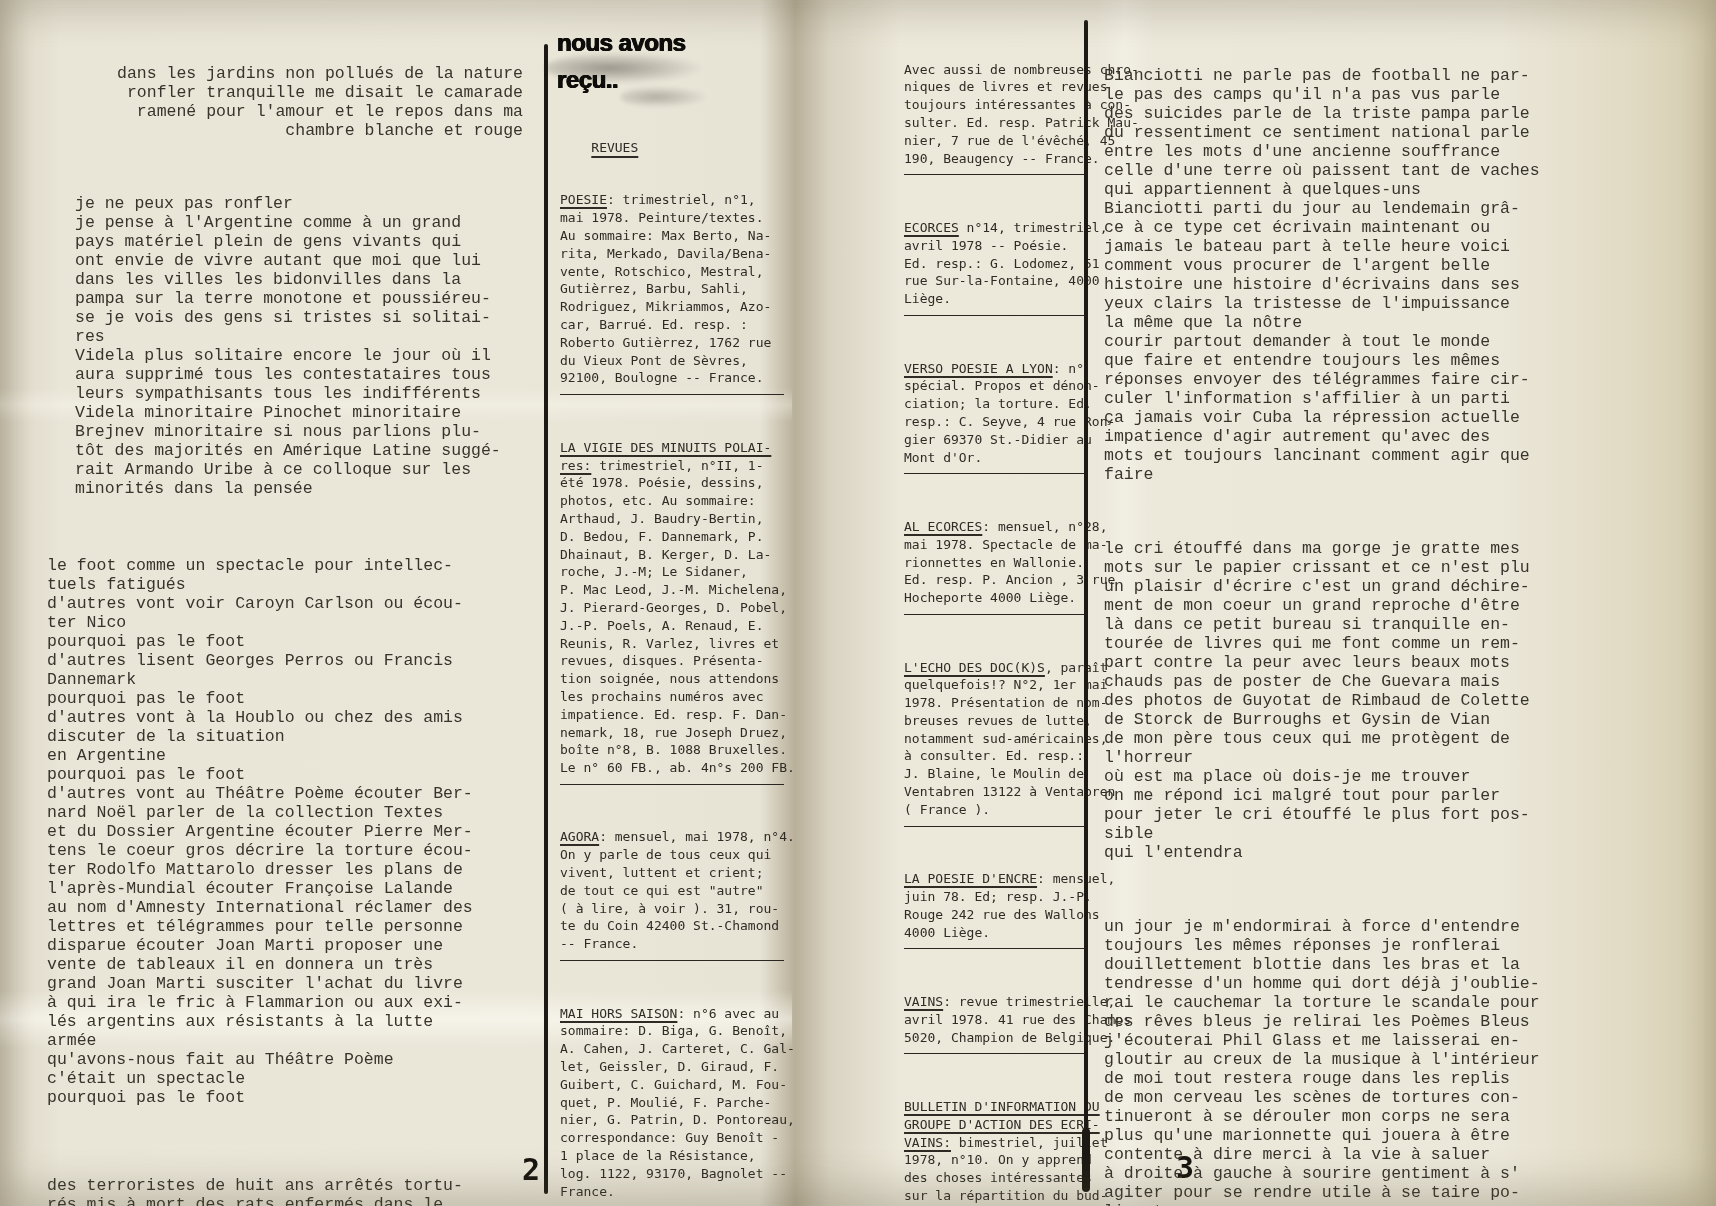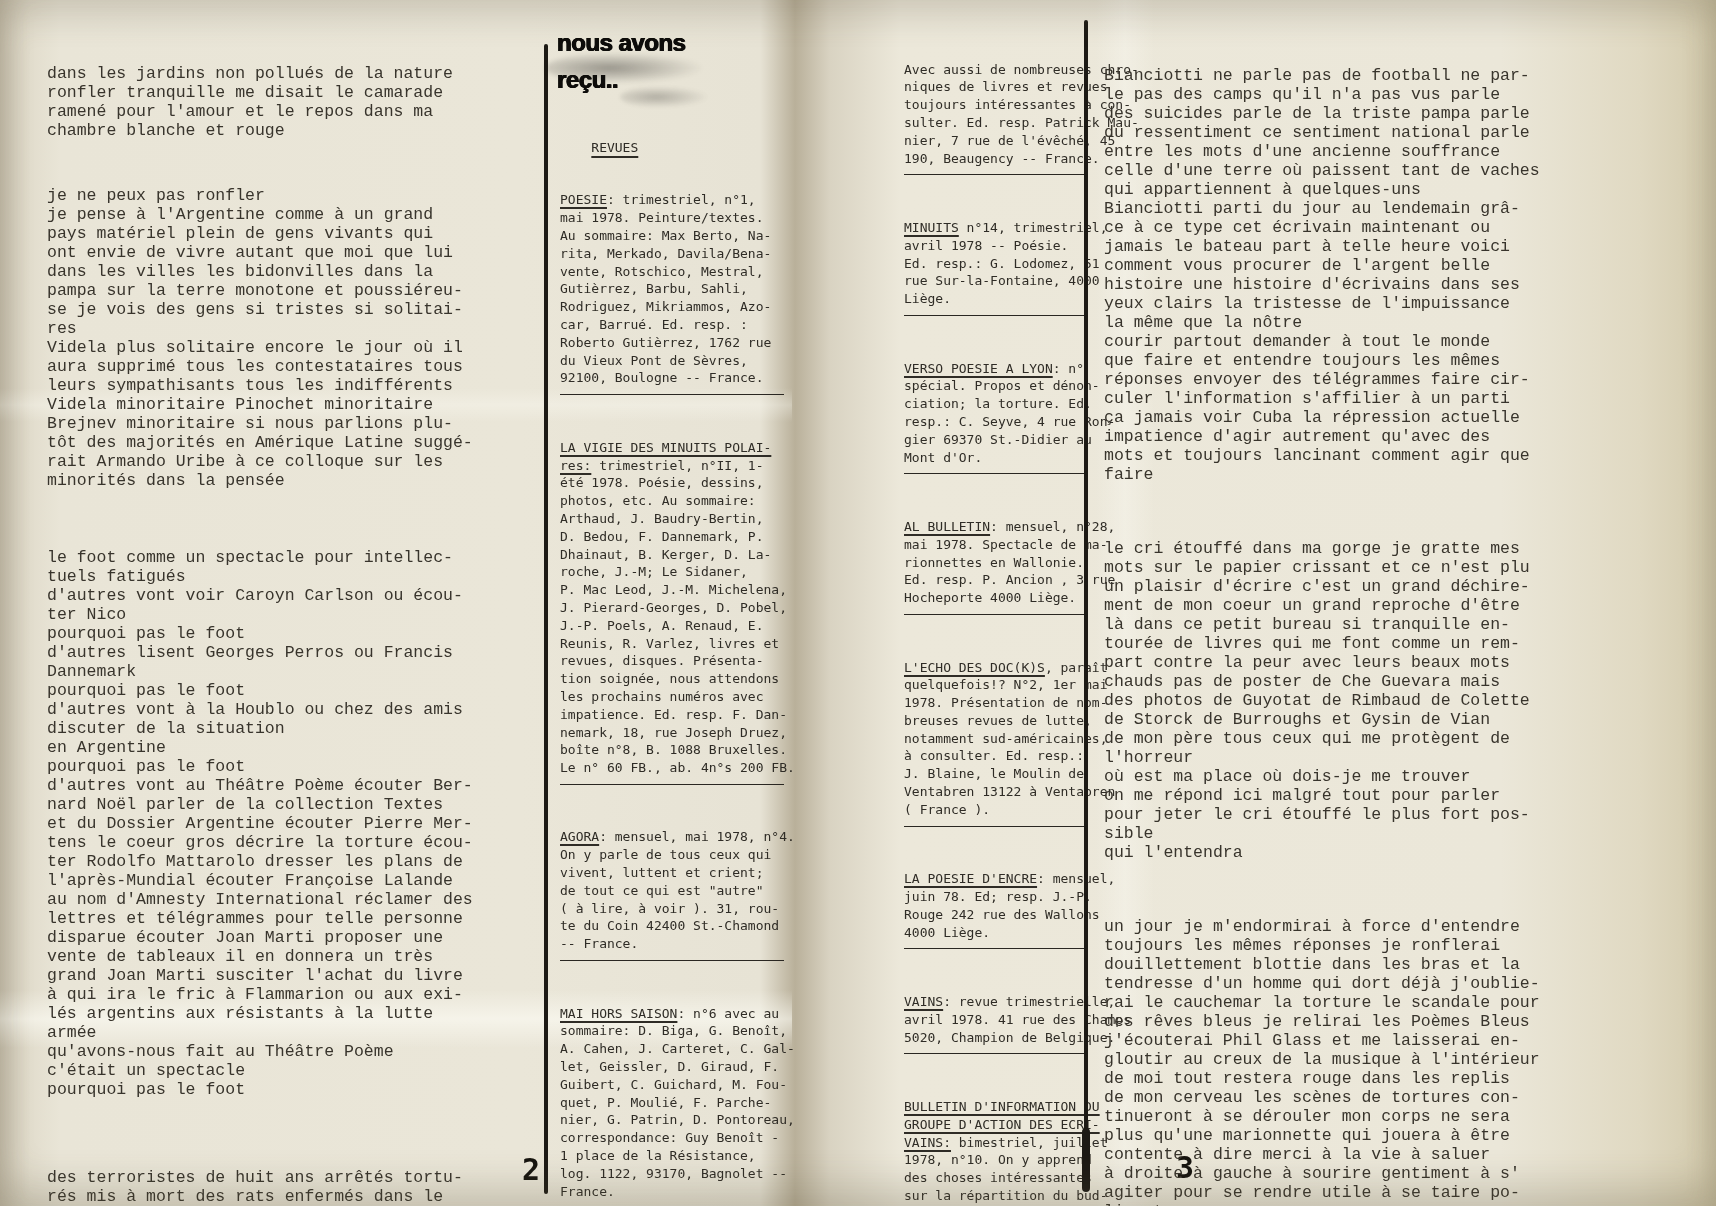--- a/index.html
+++ b/index.html
@@ -15,22 +15,22 @@
   .crease.c2{left:0;top:388px;width:792px;height:34px;
     background:linear-gradient(180deg,rgba(255,255,248,0),rgba(255,255,248,.30) 50%,rgba(255,255,248,0));}
   .crease.c3{left:1095px;top:0;width:60px;height:1206px;
     background:linear-gradient(90deg,rgba(255,255,250,0),rgba(255,255,250,.30),rgba(255,255,250,0));}
 
   .typew{font-family:"Liberation Mono",monospace;color:#38342c;white-space:pre;}
   .phototype{font-family:"DejaVu Sans Mono",monospace;color:#2f2c26;white-space:pre;}
 
   .col1{position:absolute;left:47px;top:26px;width:476px;font-size:16.5px;line-height:19px;}
   .col1 .para{margin:0 0 0 0;}
-  .col1 .para.g0{margin-bottom:8px;}
-  .col1 .para.g1{margin-bottom:20px;}
+  .col1 .para.g0{margin-bottom:16px;text-align:right;}
+  .col1 .para.g1{margin-bottom:20px;margin-left:28px;}
   .col1 .para.g2{margin-bottom:31px;}
 
   .received-title{position:absolute;left:557px;top:24px;
     font-family:"Liberation Sans",sans-serif;font-weight:900;font-size:24px;line-height:37px;
     letter-spacing:-0.5px;color:#0e0d0b;white-space:pre;
     text-shadow:0.7px 0 0 #0e0d0b,-0.4px 0 0 #0e0d0b,0 0.4px 0 #0e0d0b;}
   .smudge{position:absolute;left:545px;top:52px;width:160px;height:32px;border-radius:50%;
     background:radial-gradient(ellipse at 40% 50%,rgba(25,23,20,.38),rgba(25,23,20,0) 70%);
     filter:blur(2px);}
   .smudge.s2{left:620px;top:86px;width:90px;height:22px;opacity:.7;}
@@ -185,32 +185,32 @@
 
   <div class="pnum p2">2</div>
 
   <div class="col3 phototype">
     <div class="entry"><span class="etitle"></span><span>Avec aussi de nombreuses chro-
 niques de livres et revues
 toujours intéressantes à con-
 sulter. Ed. resp. Patrick Mau-
 nier, 7 rue de l'évêché, 45
 190, Beaugency -- France.</span></div>
-    <div class="entry"><span class="etitle">MINUITS</span><span> n°14, trimestriel,
+    <div class="entry"><span class="etitle">ECORCES</span><span> n°14, trimestriel,
 avril 1978 -- Poésie.
 Ed. resp.: G. Lodomez, 51
 rue Sur-la-Fontaine, 4000
 Liège.</span></div>
     <div class="entry"><span class="etitle">VERSO POESIE A LYON</span><span>: n°
 spécial. Propos et dénon-
 ciation; la torture. Ed.
 resp.: C. Seyve, 4 rue Ron-
 gier 69370 St.-Didier au
 Mont d'Or.</span></div>
-    <div class="entry"><span class="etitle">AL BULLETIN</span><span>: mensuel, n°28,
+    <div class="entry"><span class="etitle">AL ECORCES</span><span>: mensuel, n°28,
 mai 1978. Spectacle de ma-
 rionnettes en Wallonie.
 Ed. resp. P. Ancion , 3 rue
 Hocheporte 4000 Liège.</span></div>
     <div class="entry"><span class="etitle">L'ECHO DES DOC(K)S</span><span>, paraît
 quelquefois!? N°2, 1er mai
 1978. Présentation de nom-
 breuses revues de lutte,
 notamment sud-américaines,
 à consulter. Ed. resp.:

